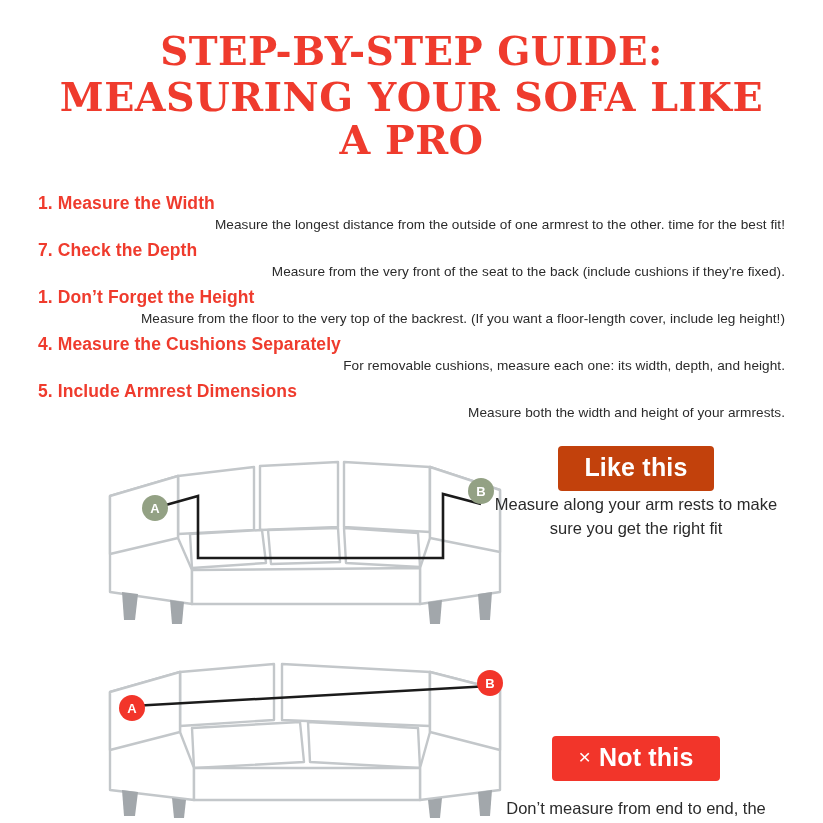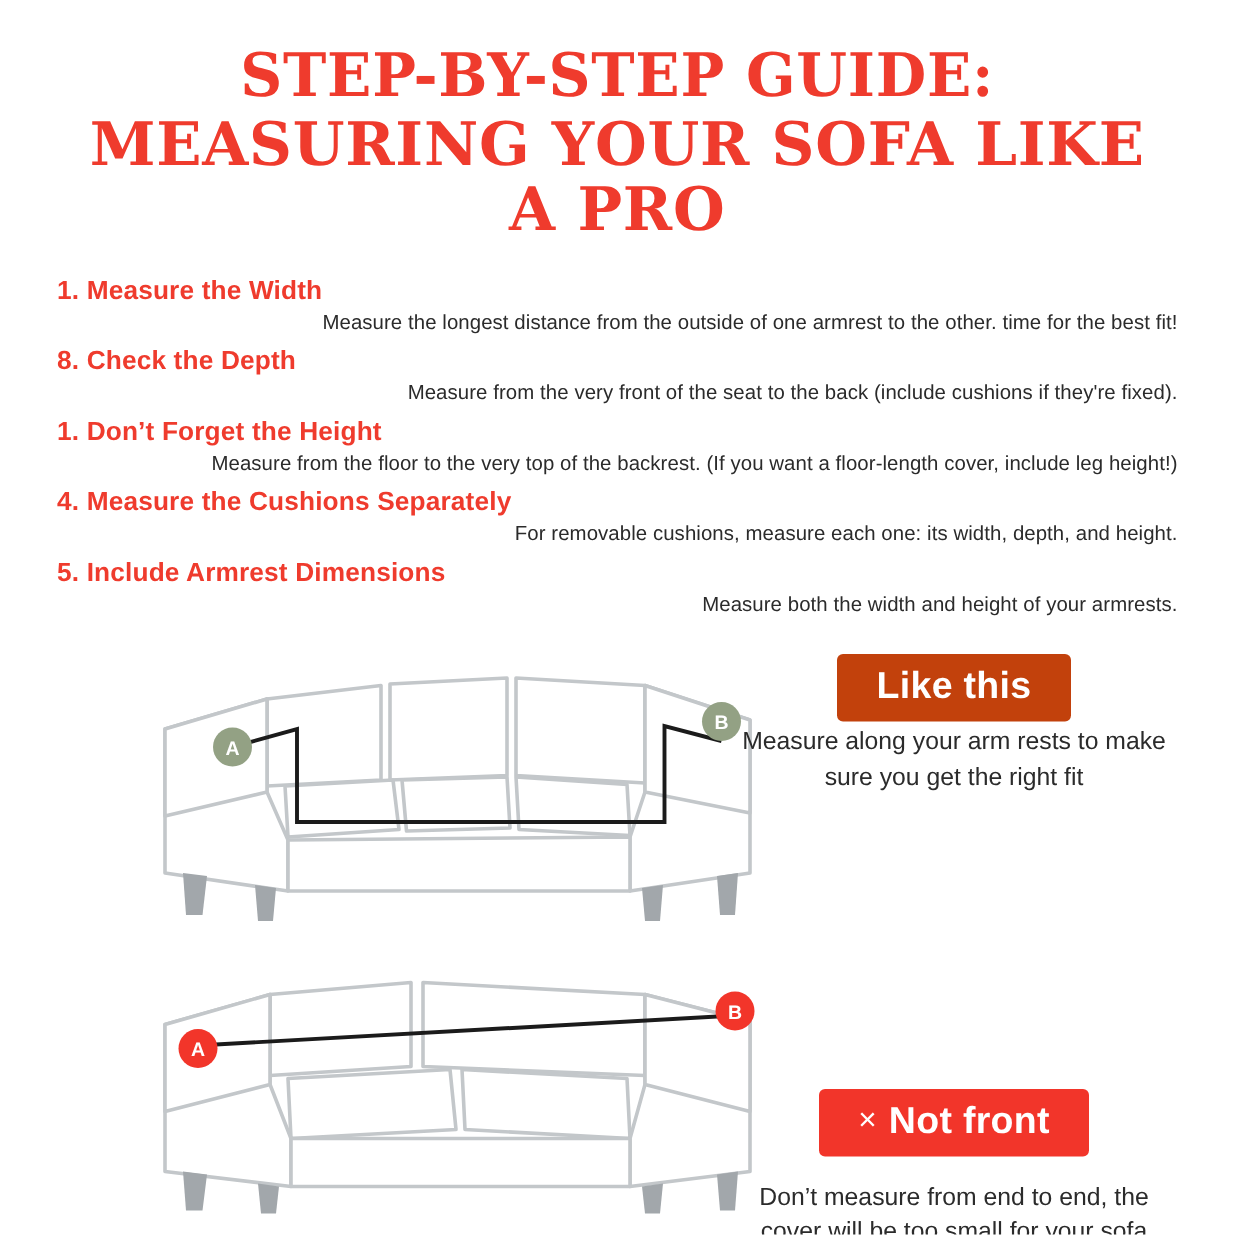--- a/index.html
+++ b/index.html
@@ -37,21 +37,21 @@
   }
   .title-line2 {
     font-size: 40px;
     text-transform: uppercase;
     margin-top: 4px;
     transform: scaleX(0.99);
   }
 
   
   .steps {
-    margin-top: 22px;
+    margin-top: 32px;
   }
   .step {
     margin-bottom: 8px;
   }
   .step-title {
     color: #ef3b2d;
     font-size: 17.5px;
     font-weight: bold;
     margin: 0 0 3px 0;
     letter-spacing: 0.1px;
@@ -125,21 +125,21 @@
   </div>
 
   <div class="steps">
 
     <div class="step">
       <p class="step-title">1. Measure the Width</p>
       <p class="step-desc">Measure the longest distance from the outside of one armrest to the other. time for the best fit!</p>
     </div>
 
     <div class="step">
-      <p class="step-title">8. Check the Depth</p>
+      <p class="step-title">7. Check the Depth</p>
       <p class="step-desc">Measure from the very front of the seat to the back (include cushions if they're fixed).</p>
     </div>
 
     <div class="step">
       <p class="step-title">1.  Don’t Forget the Height</p>
       <p class="step-desc">Measure from the floor to the very top of the backrest. (If you want a floor-length cover, include leg height!)</p>
     </div>
 
     <div class="step">
       <p class="step-title">4. Measure the Cushions Separately</p>
@@ -232,21 +232,21 @@
     <div class="text-col">
 
       <div>
         <span class="badge badge-good">Like this</span>
         <div class="caption">Measure along your arm rests to make sure you get the right fit</div>
       </div>
 
       <div class="spacer-block"></div>
 
       <div>
-        <span class="badge badge-bad"><span class="x-mark">×</span><span>Not front</span></span>
+        <span class="badge badge-bad"><span class="x-mark">×</span><span>Not this</span></span>
         <div class="caption caption-2">Don’t measure from end to end, the cover will be too small for your sofa</div>
       </div>
 
     </div>
 
   </div>
 
 </div>
 
 </body></html>

